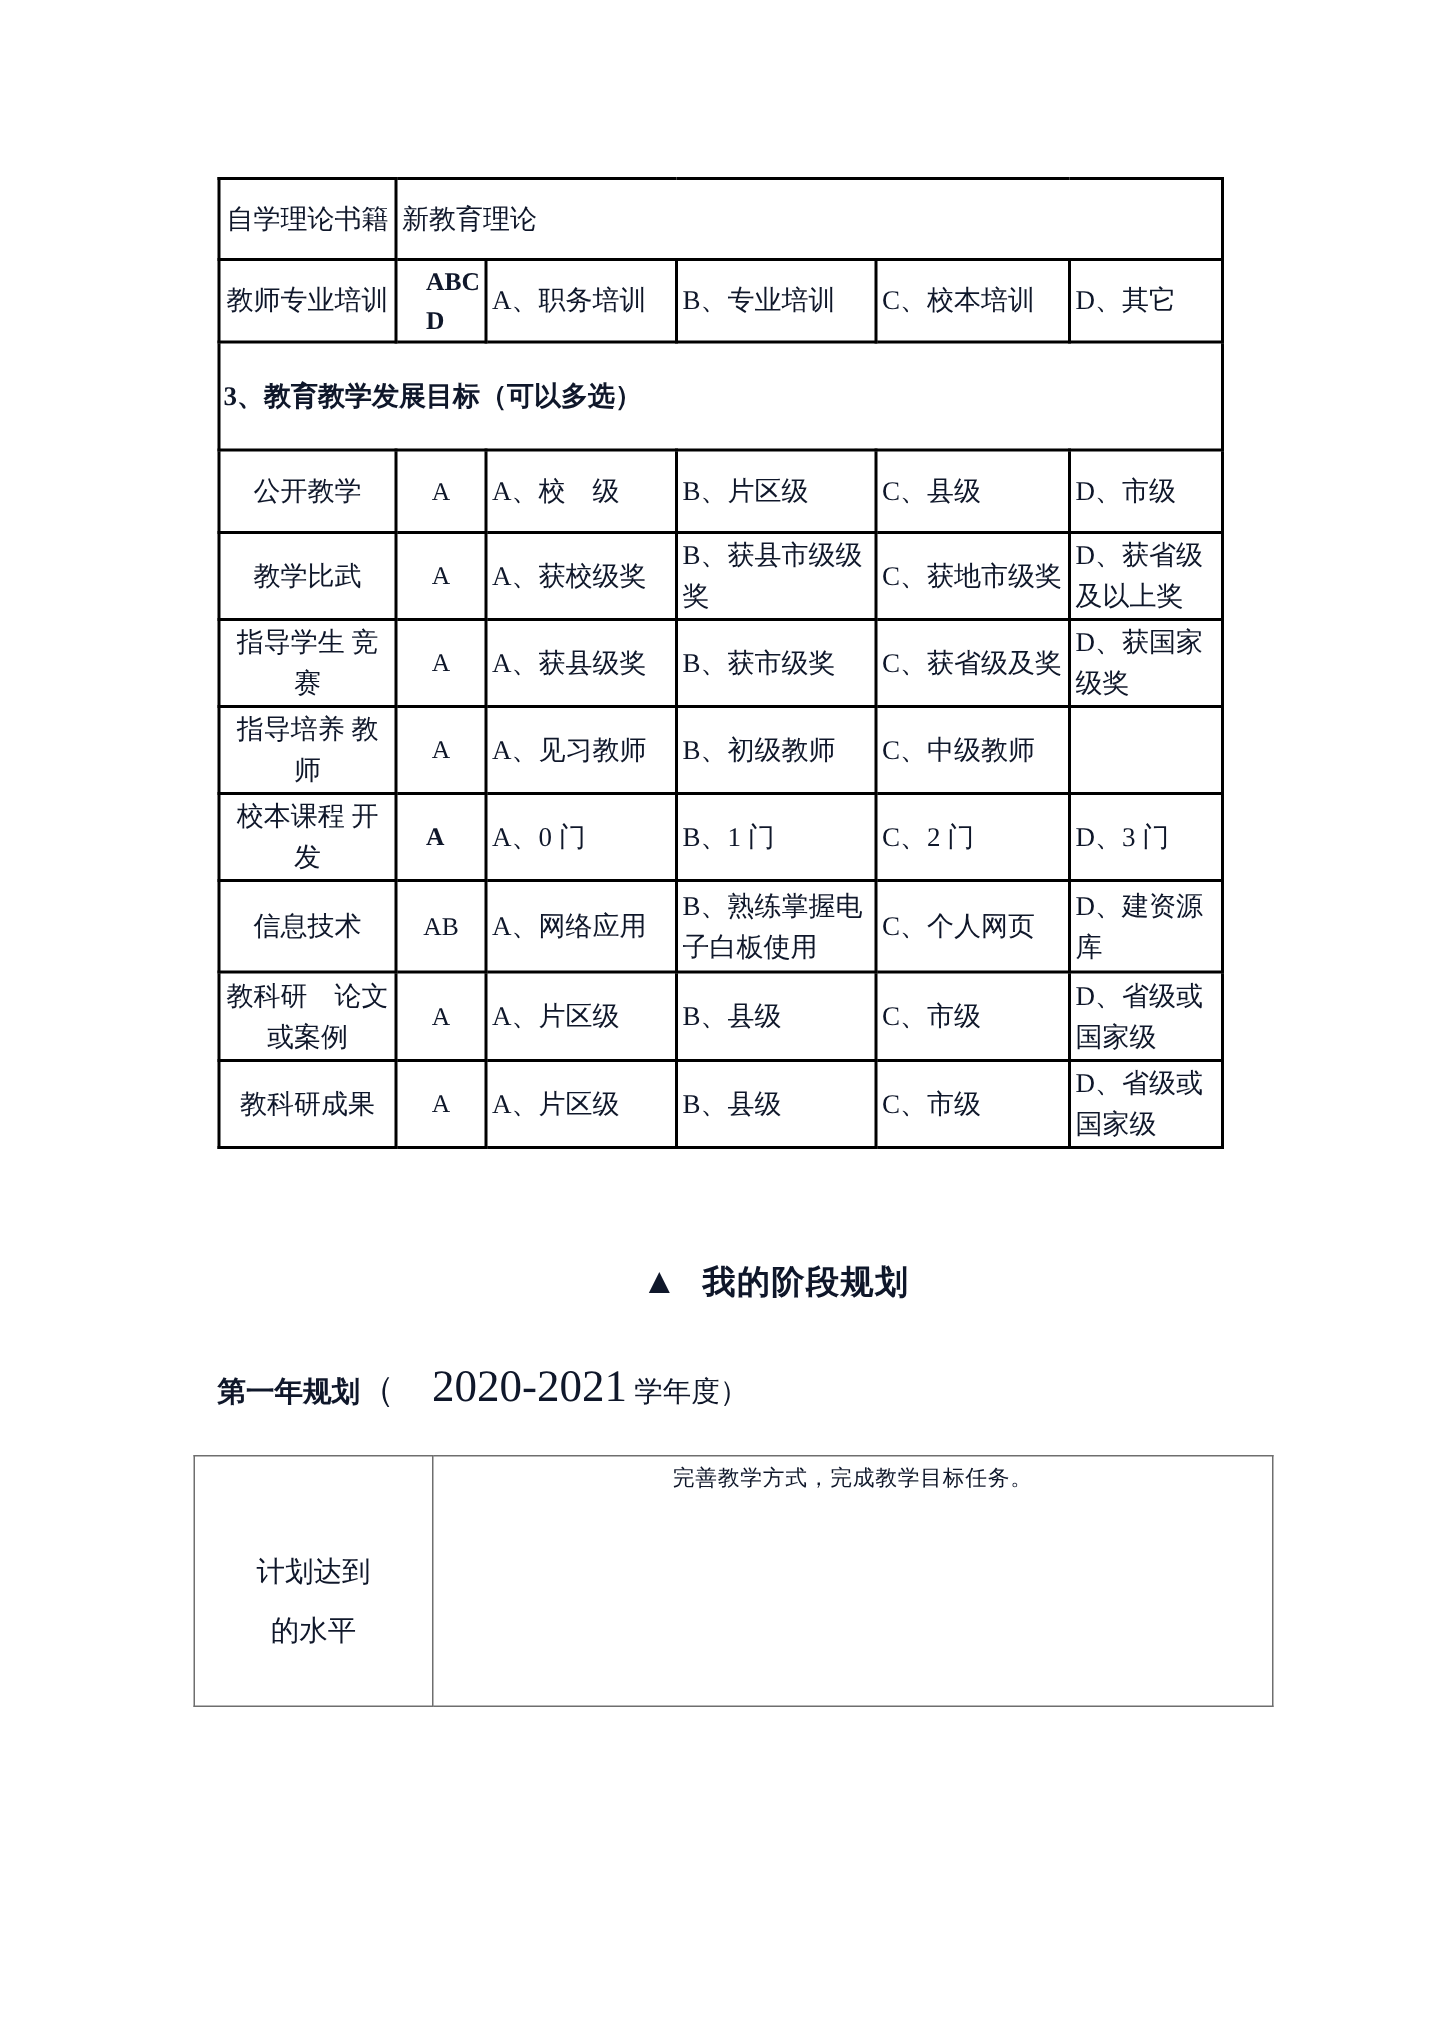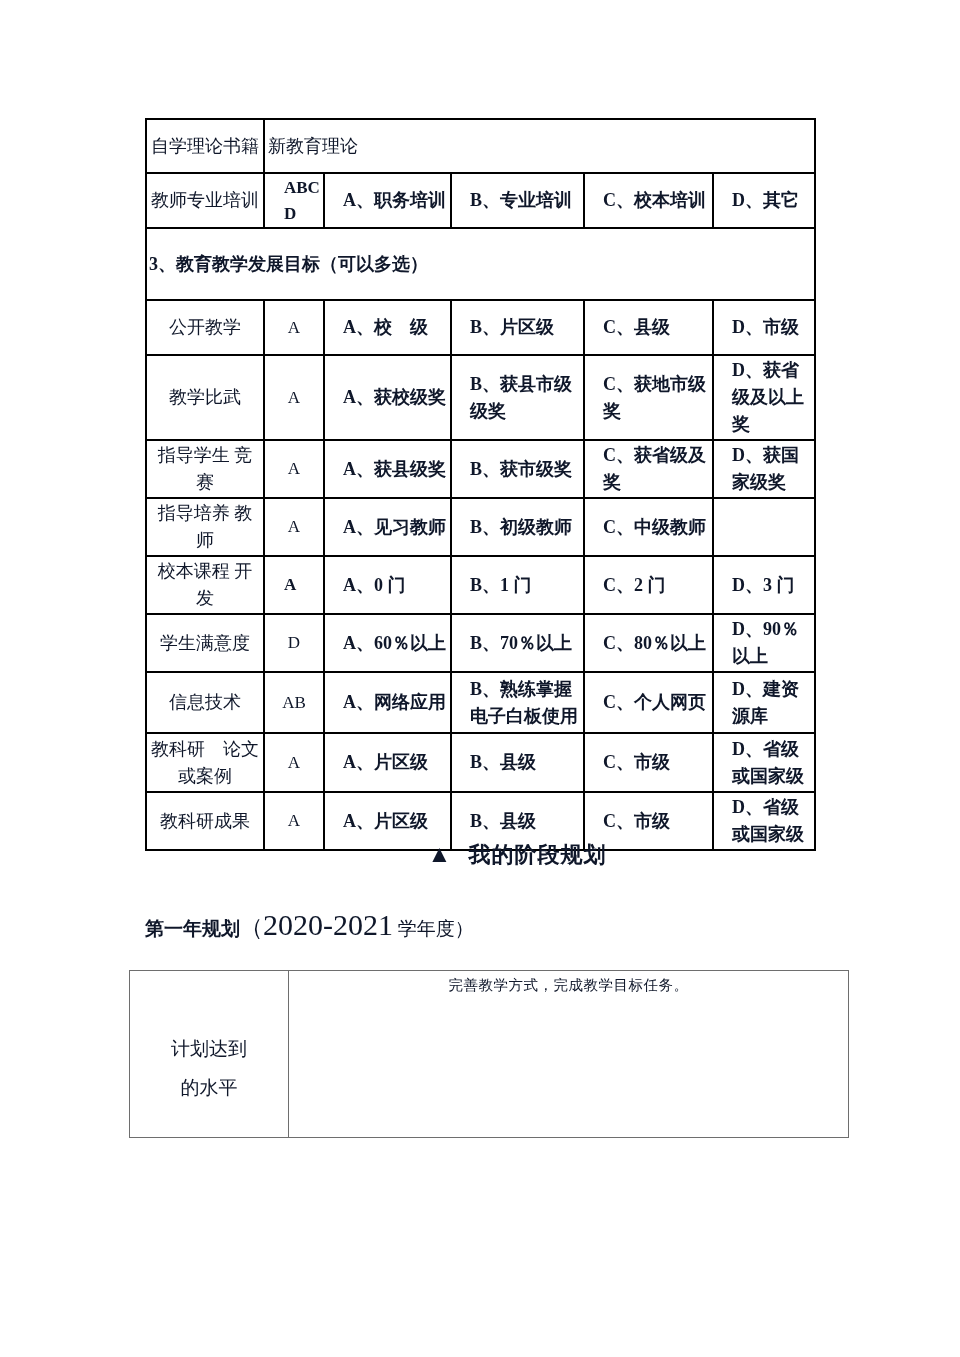--- a/index.html
+++ b/index.html
@@ -31,21 +31,21 @@
     font-size: 18px;
     line-height: 1.5;
     vertical-align: middle;
     padding: 1px 2px;
     overflow: hidden;
     word-break: break-all;
   }
   table.survey td.lbl   { text-align: center; padding: 1px 3px; }
   table.survey td.ans   { text-align: center; font-size: 17px; }
   table.survey td.ans.left { text-align: left; padding-left: 19px; font-weight: bold; }
-  table.survey td.opt   { text-align: left; padding-left: 18px; font-weight: bold; }
+  table.survey td.opt   { text-align: left; padding-left: 3px; }
   table.survey td.fill  { text-align: left; padding-left: 3px; }
   table.survey td.section {
     font-weight: bold;
     text-align: left;
     padding-left: 2px;
     font-size: 18px;
     margin-left: 28px;
   }
 
   
@@ -71,20 +71,21 @@
   }
   .year-heading .yh-label {
     font-size: 19px;
     font-weight: bold;
     font-family: "Liberation Sans", "DejaVu Sans", sans-serif;
   }
   .year-heading .yh-open { font-size: 23px; }
   .year-heading .yh-years {
     font-size: 30px;
     font-family: "Liberation Serif", "DejaVu Serif", serif;
+    margin-left: 25px;
   }
   .year-heading .yh-tail { font-size: 19px; }
 
   
   table.plan {
     position: absolute;
     left: 129px;
     top: 970px;
     width: 719px;
     height: 168px;
@@ -174,28 +175,20 @@
         <td class="opt"></td>
       </tr>
       <tr style="height:57px">
         <td class="lbl">校本课程 开发</td>
         <td class="ans left">A</td>
         <td class="opt">A、0 门</td>
         <td class="opt">B、1 门</td>
         <td class="opt">C、2 门</td>
         <td class="opt">D、3 门</td>
       </tr>
-      <tr style="height:56px">
-        <td class="lbl">学生满意度</td>
-        <td class="ans">D</td>
-        <td class="opt">A、60％以上</td>
-        <td class="opt">B、70％以上</td>
-        <td class="opt">C、80％以上</td>
-        <td class="opt">D、90％以上</td>
-      </tr>
       <tr style="height:61px">
         <td class="lbl">信息技术</td>
         <td class="ans">AB</td>
         <td class="opt">A、网络应用</td>
         <td class="opt">B、熟练掌握电子白板使用</td>
         <td class="opt">C、个人网页</td>
         <td class="opt">D、建资源库</td>
       </tr>
       <tr style="height:59px">
         <td class="lbl">教科研　论文或案例</td>

